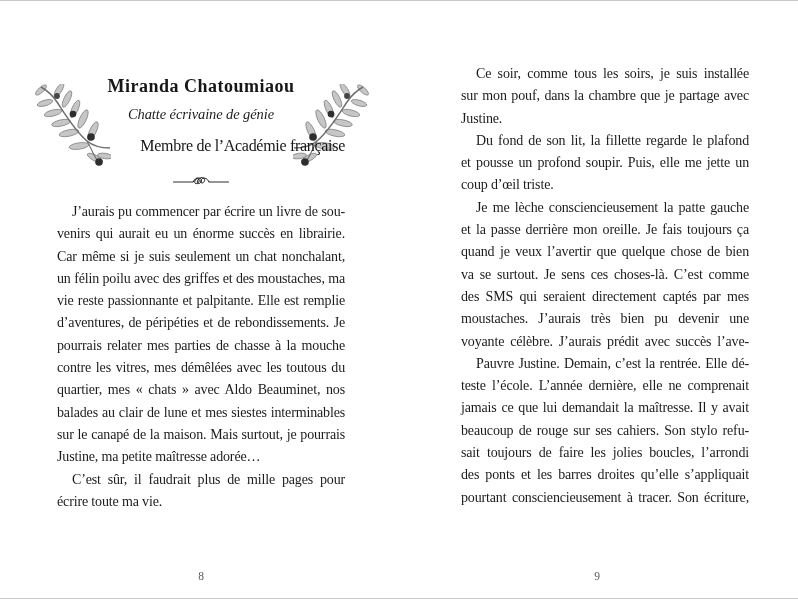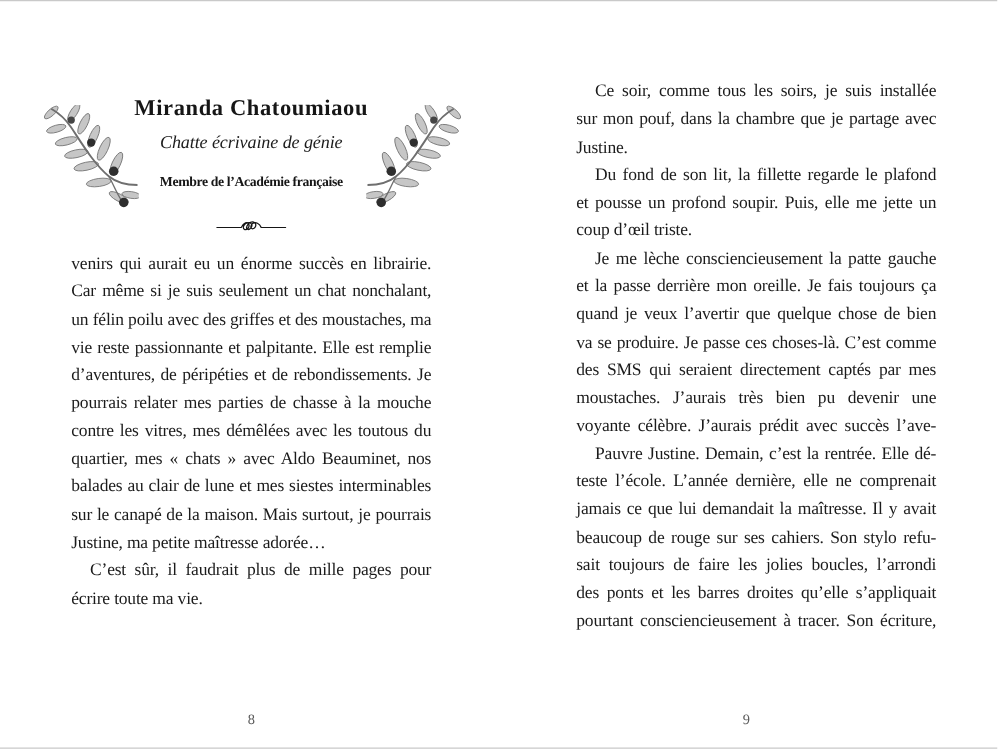--- a/index.html
+++ b/index.html
@@ -18,21 +18,21 @@
     text-align: center; font-weight: bold; font-size: 18px;
     letter-spacing: 0.5px; color: #161616; line-height: 24px;
   }
   .chapter-subtitle {
     position: absolute; left: 57px; top: 104px; width: 288px;
     text-align: center; font-style: italic; font-size: 14.5px;
     letter-spacing: -0.1px; color: #1c1c1c; line-height: 20px;
   }
   .chapter-affiliation {
     position: absolute; left: 57px; top: 137px; width: 288px;
-    text-align: center; font-weight: bold; font-size: 11px;
+    text-align: right; font-weight: normal; font-size: 16px;
     letter-spacing: -0.3px; color: #161616; line-height: 18px;
   }
   .branch { position: absolute; top: 84px; width: 78px; height: 92px; }
   .branch.left-side { left: 33px; }
   .branch.right-side { left: 293px; transform: scaleX(-1); }
   .ornament { position: absolute; left: 172px; top: 173px; width: 58px; height: 17px; }
 
   
   .body-col { position: absolute; width: 288px; color: #1b1b1b; }
   .body-col.left-col { left: 57px; top: 201px; }
@@ -118,20 +118,21 @@
     <div class="chapter-affiliation">Membre de l’Académie française</div>
 
     <svg class="ornament" viewBox="0 0 116 24">
       <path d="M3 13 H42" stroke="#151515" stroke-width="1.8" stroke-linecap="round" fill="none"></path>
       <path d="M74 13 H113" stroke="#151515" stroke-width="1.8" stroke-linecap="round" fill="none"></path>
       <path d="M42 13 c4 -8 10 -10 12 -5 c2 4 -3 10 -7 8 c-4 -2 0 -11 6 -11 c6 0 8 5 4 9 c-3 4 -8 2 -6 -3 c2 -6 9 -9 13 -5 c3 3 0 9 -4 9 c-4 0 -3 -7 1 -9 c4 -2 10 0 13 7" stroke="#151515" stroke-width="2" stroke-linejoin="round" fill="none"></path>
     </svg>
 
     <div class="body-col left-col">
         <div>
+          <div class="line indent">J’aurais pu commencer par écrire un livre de sou-</div>
           <div class="line">venirs qui aurait eu un énorme succès en librairie.</div>
           <div class="line">Car même si je suis seulement un chat nonchalant,</div>
           <div class="line">un félin poilu avec des griffes et des moustaches, ma</div>
           <div class="line">vie reste passionnante et palpitante. Elle est remplie</div>
           <div class="line">d’aventures, de péripéties et de rebondissements. Je</div>
           <div class="line">pourrais relater mes parties de chasse à la mouche</div>
           <div class="line">contre les vitres, mes démêlées avec les toutous du</div>
           <div class="line">quartier, mes « chats » avec Aldo Beauminet, nos</div>
           <div class="line">balades au clair de lune et mes siestes interminables</div>
           <div class="line">sur le canapé de la maison. Mais surtout, je pourrais</div>
@@ -155,21 +156,21 @@
         </div>
         <div>
           <div class="line indent">Du fond de son lit, la fillette regarde le plafond</div>
           <div class="line">et pousse un profond soupir. Puis, elle me jette un</div>
           <div class="line lastline">coup d’œil triste.</div>
         </div>
         <div>
           <div class="line indent">Je me lèche consciencieusement la patte gauche</div>
           <div class="line">et la passe derrière mon oreille. Je fais toujours ça</div>
           <div class="line">quand je veux l’avertir que quelque chose de bien</div>
-          <div class="line">va se produire. Je passe ces choses-là. C’est comme</div>
+          <div class="line">va se surtout. Je sens ces choses-là. C’est comme</div>
           <div class="line">des SMS qui seraient directement captés par mes</div>
           <div class="line">moustaches. J’aurais très bien pu devenir une</div>
           <div class="line">voyante célèbre. J’aurais prédit avec succès l’ave-</div>
         </div>
         <div>
           <div class="line indent">Pauvre Justine. Demain, c’est la rentrée. Elle dé-</div>
           <div class="line">teste l’école. L’année dernière, elle ne comprenait</div>
           <div class="line">jamais ce que lui demandait la maîtresse. Il y avait</div>
           <div class="line">beaucoup de rouge sur ses cahiers. Son stylo refu-</div>
           <div class="line">sait toujours de faire les jolies boucles, l’arrondi</div>

